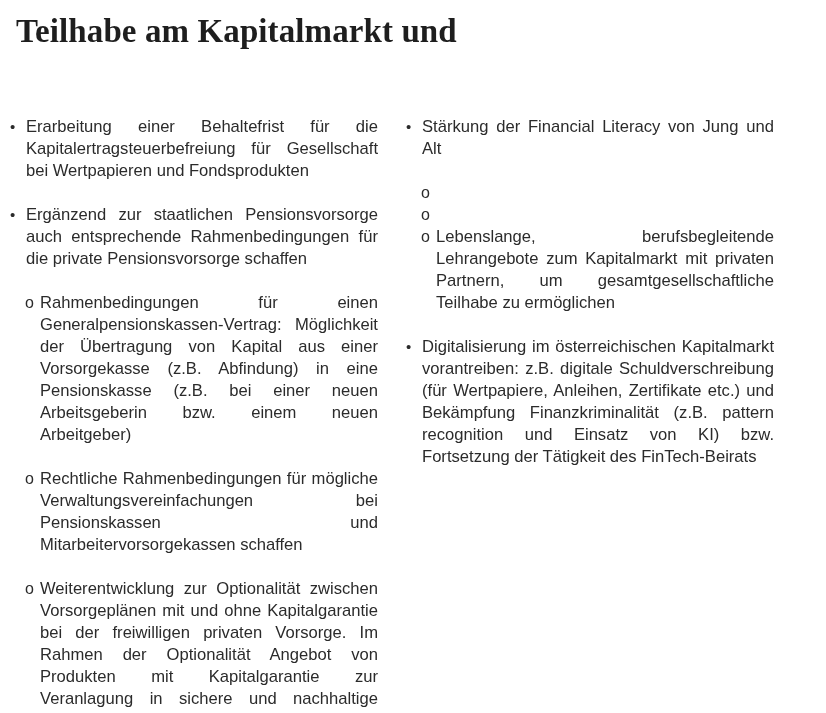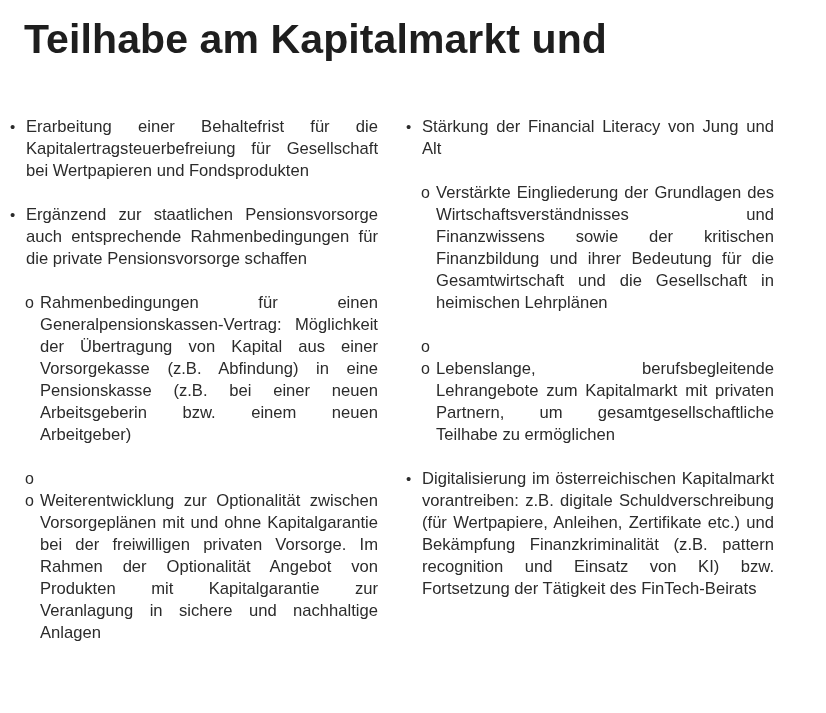--- a/index.html
+++ b/index.html
@@ -5,24 +5,24 @@
   html, body { margin: 0; padding: 0; }
   body {
     width: 826px; height: 713px; overflow: hidden;
     background: #ffffff;
     color: #2b2b2b;
     font-family: "Liberation Sans", "DejaVu Sans", sans-serif;
   }
   .page { position: relative; width: 826px; height: 713px; }
   .title {
     position: absolute; left: 12px; top: 6px;
-    margin: 12px;
-    font-family: Liberation Sans, sans-serif;
+    margin: 4px;
+    font-family: Liberation Serif, serif;
     font-weight: bold;
-    font-size: 41px;
+    font-size: 33px;
     line-height: 42px;
     color: #1e1e1e;
     letter-spacing: 0.1px;
   }
   .col { position: absolute; top: 116px; width: 368px; }
   .col.left { left: 10px; }
   .col.right { left: 406px; }
   .item {
     position: relative;
     font-size: 16.6px;
@@ -59,37 +59,37 @@
       <span>Ergänzend zur staatlichen Pensionsvorsorge auch entsprechende Rahmenbedingungen für die private Pensionsvorsorge schaffen</span>
     </div>
     <div class="gap"></div>
     <div class="item sub">
       <span class="marker">o</span>
       <span>Rahmenbedingungen für einen Generalpensionskassen-Vertrag: Möglichkeit der Übertragung von Kapital aus einer Vorsorgekasse (z.B. Abfindung) in eine Pensionskasse (z.B. bei einer neuen Arbeitsgeberin bzw. einem neuen Arbeitgeber)</span>
     </div>
     <div class="gap"></div>
     <div class="item sub">
       <span class="marker">o</span>
+      <span>Rechtliche Rahmenbedingungen für mögliche Verwaltungsvereinfachungen bei Pensionskassen und Mitarbeitervorsorgekassen schaffen</span>
     </div>
     <div class="gap"></div>
     <div class="item sub">
       <span class="marker">o</span>
       <span>Weiterentwicklung zur Optionalität zwischen Vorsorgeplänen mit und ohne Kapitalgarantie bei der freiwilligen privaten Vorsorge. Im Rahmen der Optionalität Angebot von Produkten mit Kapitalgarantie zur Veranlagung in sichere und nachhaltige Anlagen</span>
     </div>
   </div>
 
   <div class="col right">
     <div class="item bullet">
       <span class="marker">•</span>
       <span>Stärkung der Financial Literacy von Jung und Alt</span>
     </div>
     <div class="gap"></div>
     <div class="item sub">
       <span class="marker">o</span>
-      <span>Verstärkte Eingliederung der Grundlagen des Wirtschaftsverständnisses und Finanzwissens sowie der kritischen Finanzbildung und ihrer Bedeutung für die Gesamtwirtschaft und die Gesellschaft in heimischen Lehrplänen</span>
     </div>
     <div class="gap"></div>
     <div class="item sub">
       <span class="marker">o</span>
     </div>
     <div class="gap"></div>
     <div class="item sub">
       <span class="marker">o</span>
       <span>Lebenslange, berufsbegleitende Lehrangebote zum Kapitalmarkt mit privaten Partnern, um gesamtgesellschaftliche Teilhabe zu ermöglichen</span>
     </div>

